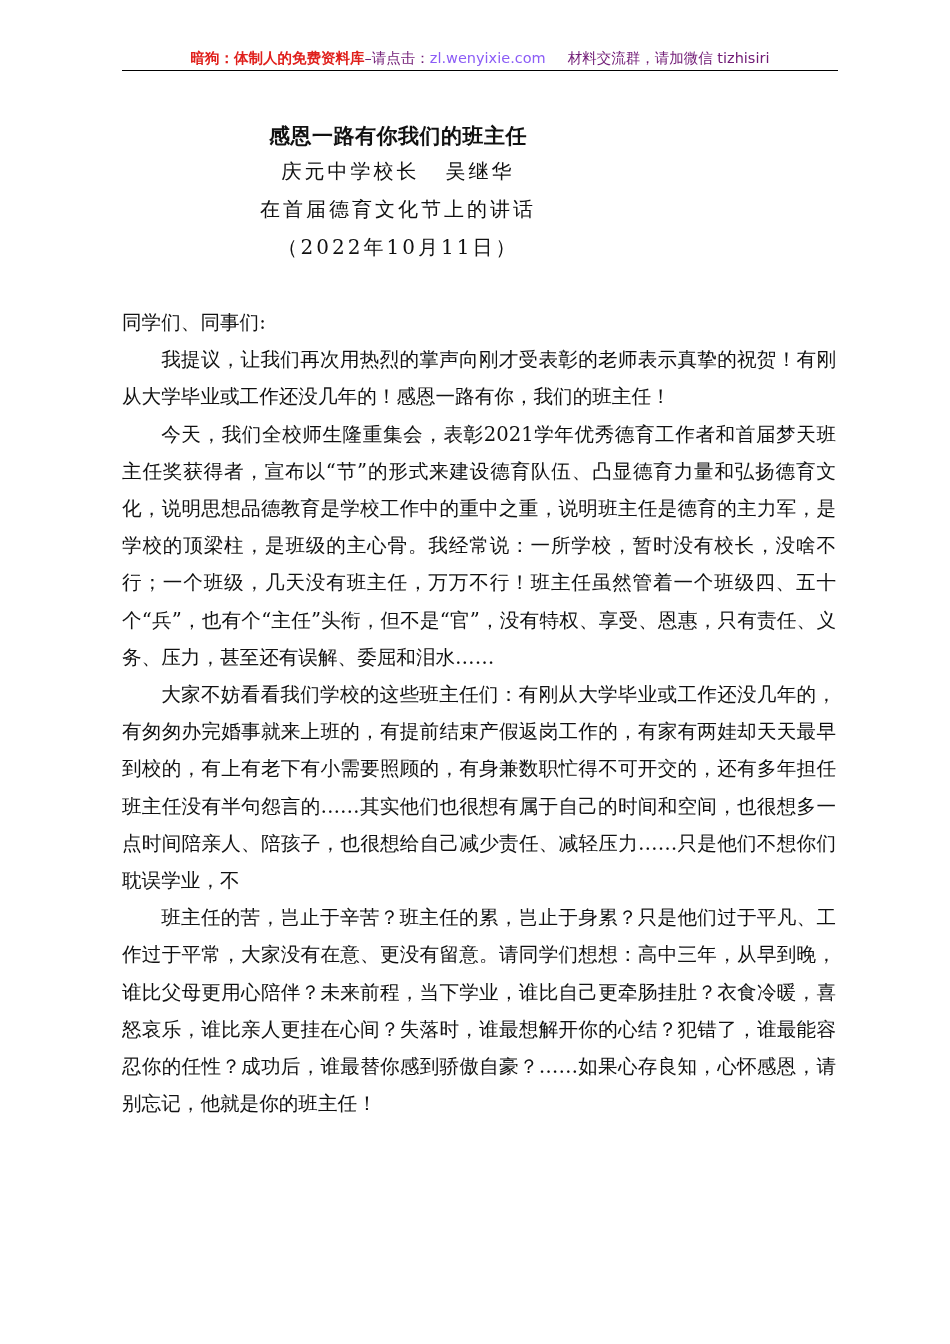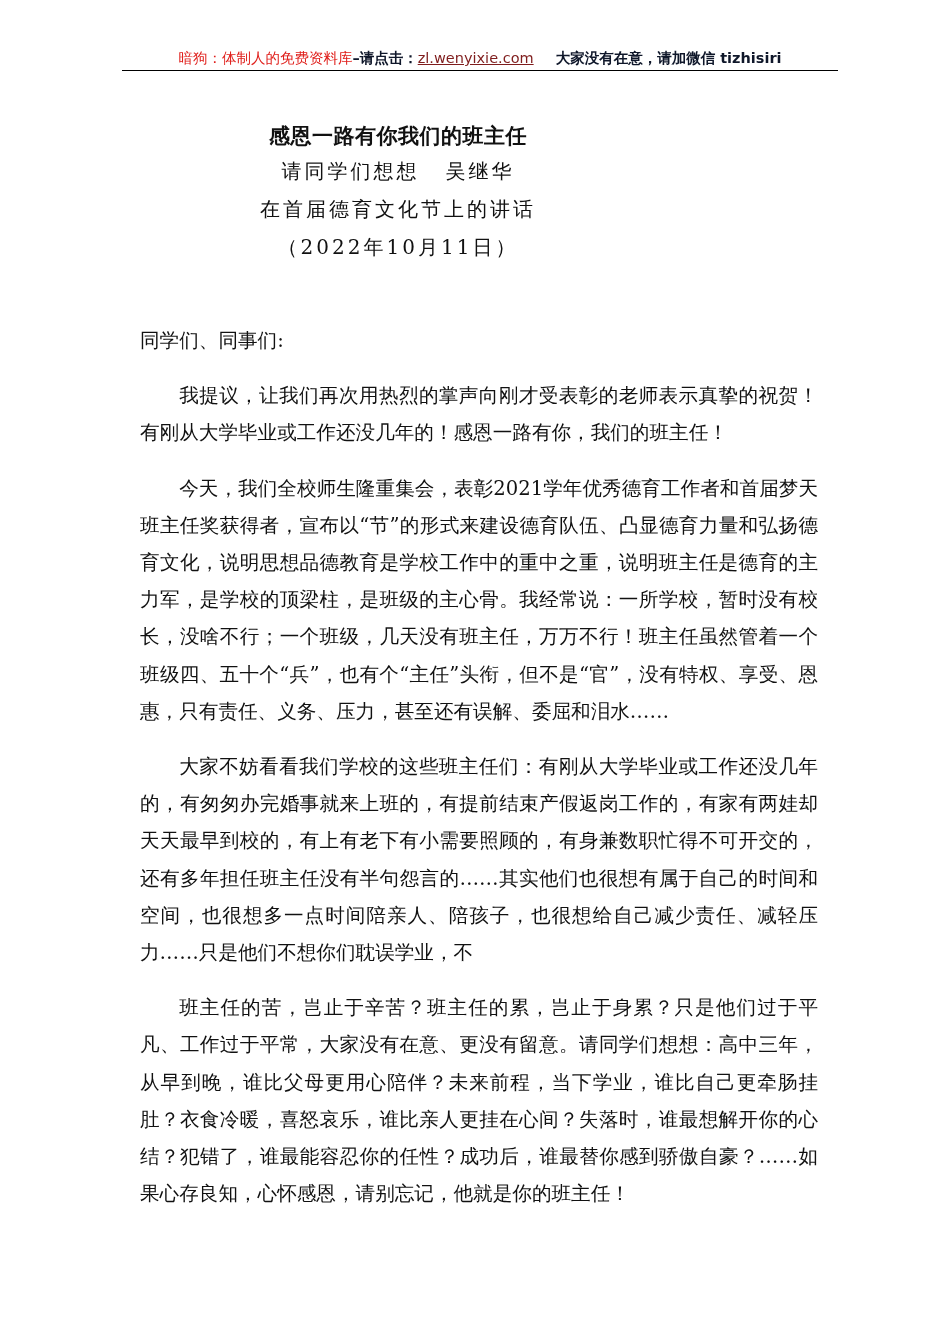--- a/index.html
+++ b/index.html
@@ -21,23 +21,23 @@
       top: 46px;
       width: 716px;
       height: 24px;
       text-align: center;
       font-family: "DejaVu Sans", "Liberation Sans", sans-serif;
       font-size: 14.5px;
       line-height: 24px;
       white-space: nowrap;
       border-bottom: 1.5px solid #000000;
     }
-    .header .red { color: #e0201c; }
-    .header .dark { color: #0f172a; font-weight: bold; }
-    .header .link { color: #7f1d1d; text-decoration: underline; }
+    .header .red { color: #e0201c; font-weight: bold; }
+    .header .dark { color: #701a75; }
+    .header .link { color: #8b5cf6; }
     .header .gap { display: inline-block; width: 22px; }
 
     .title-block {
       position: absolute;
       left: 0;
       top: 120px;
       width: 796px;
       text-align: center;
     }
     .title {
@@ -60,36 +60,36 @@
       position: absolute;
       left: 122px;
       top: 304px;
       width: 714px;
       font-size: 19.6px;
       line-height: 37.2px;
       text-align: justify;
       text-justify: inter-character;
     }
     .body-text p {
-      margin: 18px;
+      margin: 0;
     }
     .body-text p.indent {
       text-indent: 2em;
     }
   </style>
 </head>
 <body>
 
 <div class="header">
-  <span class="red">暗狗：体制人的免费资料库</span><span class="dark">–请点击：</span><span class="link">zl.wenyixie.com</span><span class="gap"></span><span class="dark">大家没有在意，请加微信 tizhisiri</span>
+  <span class="red">暗狗：体制人的免费资料库</span><span class="dark">–请点击：</span><span class="link">zl.wenyixie.com</span><span class="gap"></span><span class="dark">材料交流群，请加微信 tizhisiri</span>
 </div>
 
 <div class="title-block">
   <h1 class="title">感恩一路有你我们的班主任</h1>
-  <p class="subtitle"><span>请同学们想想</span><span class="sp"></span><span>吴继华</span></p>
+  <p class="subtitle"><span>庆元中学校长</span><span class="sp"></span><span>吴继华</span></p>
   <p class="subtitle">在首届德育文化节上的讲话</p>
   <p class="subtitle">（2022年10月11日）</p>
 </div>
 
 <div class="body-text">
   <p>同学们、同事们:</p>
   <p class="indent">我提议，让我们再次用热烈的掌声向刚才受表彰的老师表示真挚的祝贺！有刚从大学毕业或工作还没几年的！感恩一路有你，我们的班主任！</p>
   <p class="indent">今天，我们全校师生隆重集会，表彰2021学年优秀德育工作者和首届梦天班主任奖获得者，宣布以“节”的形式来建设德育队伍、凸显德育力量和弘扬德育文化，说明思想品德教育是学校工作中的重中之重，说明班主任是德育的主力军，是学校的顶梁柱，是班级的主心骨。我经常说：一所学校，暂时没有校长，没啥不行；一个班级，几天没有班主任，万万不行！班主任虽然管着一个班级四、五十个“兵”，也有个“主任”头衔，但不是“官”，没有特权、享受、恩惠，只有责任、义务、压力，甚至还有误解、委屈和泪水……</p>
   <p class="indent">大家不妨看看我们学校的这些班主任们：有刚从大学毕业或工作还没几年的，有匆匆办完婚事就来上班的，有提前结束产假返岗工作的，有家有两娃却天天最早到校的，有上有老下有小需要照顾的，有身兼数职忙得不可开交的，还有多年担任班主任没有半句怨言的……其实他们也很想有属于自己的时间和空间，也很想多一点时间陪亲人、陪孩子，也很想给自己减少责任、减轻压力……只是他们不想你们耽误学业，不</p>
   <p class="indent">班主任的苦，岂止于辛苦？班主任的累，岂止于身累？只是他们过于平凡、工作过于平常，大家没有在意、更没有留意。请同学们想想：高中三年，从早到晚，谁比父母更用心陪伴？未来前程，当下学业，谁比自己更牵肠挂肚？衣食冷暖，喜怒哀乐，谁比亲人更挂在心间？失落时，谁最想解开你的心结？犯错了，谁最能容忍你的任性？成功后，谁最替你感到骄傲自豪？……如果心存良知，心怀感恩，请别忘记，他就是你的班主任！</p>

